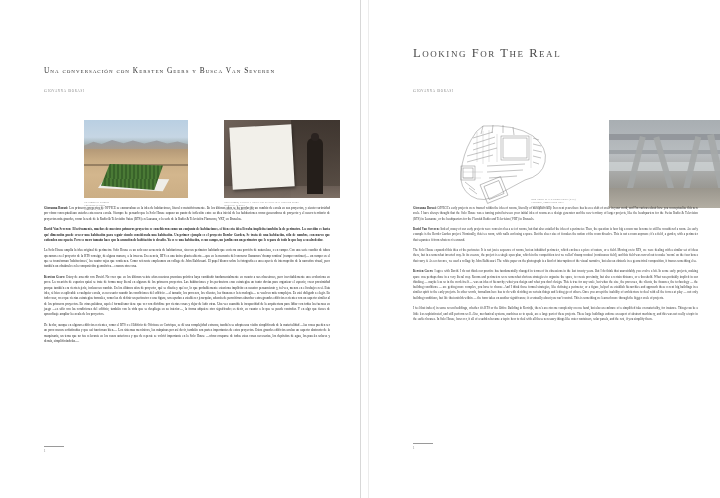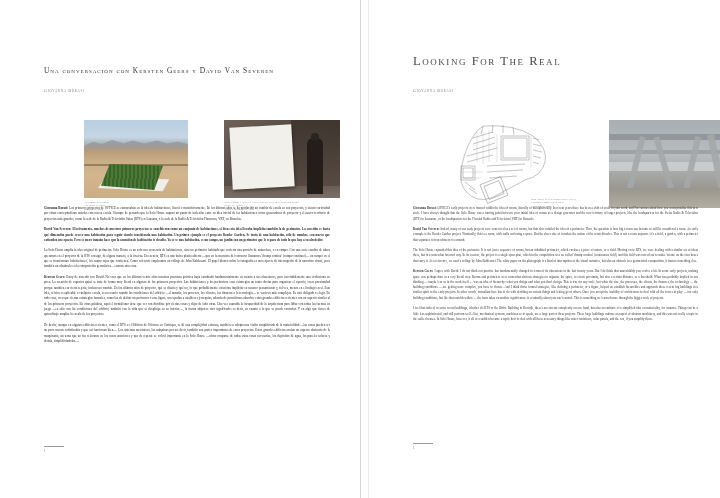--- a/index.html
+++ b/index.html
@@ -25,21 +25,21 @@
   
   .title{
     font-family:"Liberation Serif", serif;
     font-size:12.5px;font-weight:400;
     letter-spacing:1.45px;
     color:#2b2b2b;
     font-variant:small-caps;
     text-transform:capitalize;
     margin:0;position:absolute;top:46px;left:0;white-space:nowrap;
   }
-  .page-right .title{font-size:12.5px;letter-spacing:1.55px;color:#4a4a4a;margin-top:8px;}
+  .page-right .title{font-size:12.5px;letter-spacing:1.55px;color:#4a4a4a;}
 
   .subtitle{
     font-family:"Liberation Serif", serif;
     font-size:7.4px;font-weight:400;
     letter-spacing:1.0px;
     color:#2f2f2f;
     font-variant:small-caps;
     margin:0;position:absolute;top:66px;left:0;white-space:nowrap;
   }
   .page-right .subtitle{color:#4f4f4f;letter-spacing:1.05px;}
@@ -143,21 +143,21 @@
   .page-right .footnote{top:443px;}
 </style>
 </head>
 <body>
 
 <div class="spread">
 
   <div class="page page-left">
     <div class="inner">
 
-      <h2 class="subtitle">Una conversación con Kersten Geers y David Van Severen</h2>
+      <h2 class="subtitle">Una conversación con Kersten Geers y Busca Van Severen</h2>
       <div class="byline">Giovanna Borasi</div>
 
       <div class="figs">
 
         <figure class="fig" style="left:0;">
           <div class="frame">
             <div class="img-desert">
               <div class="mtn"></div>
               <div class="horiz"></div>
               <div class="plot2"></div>

